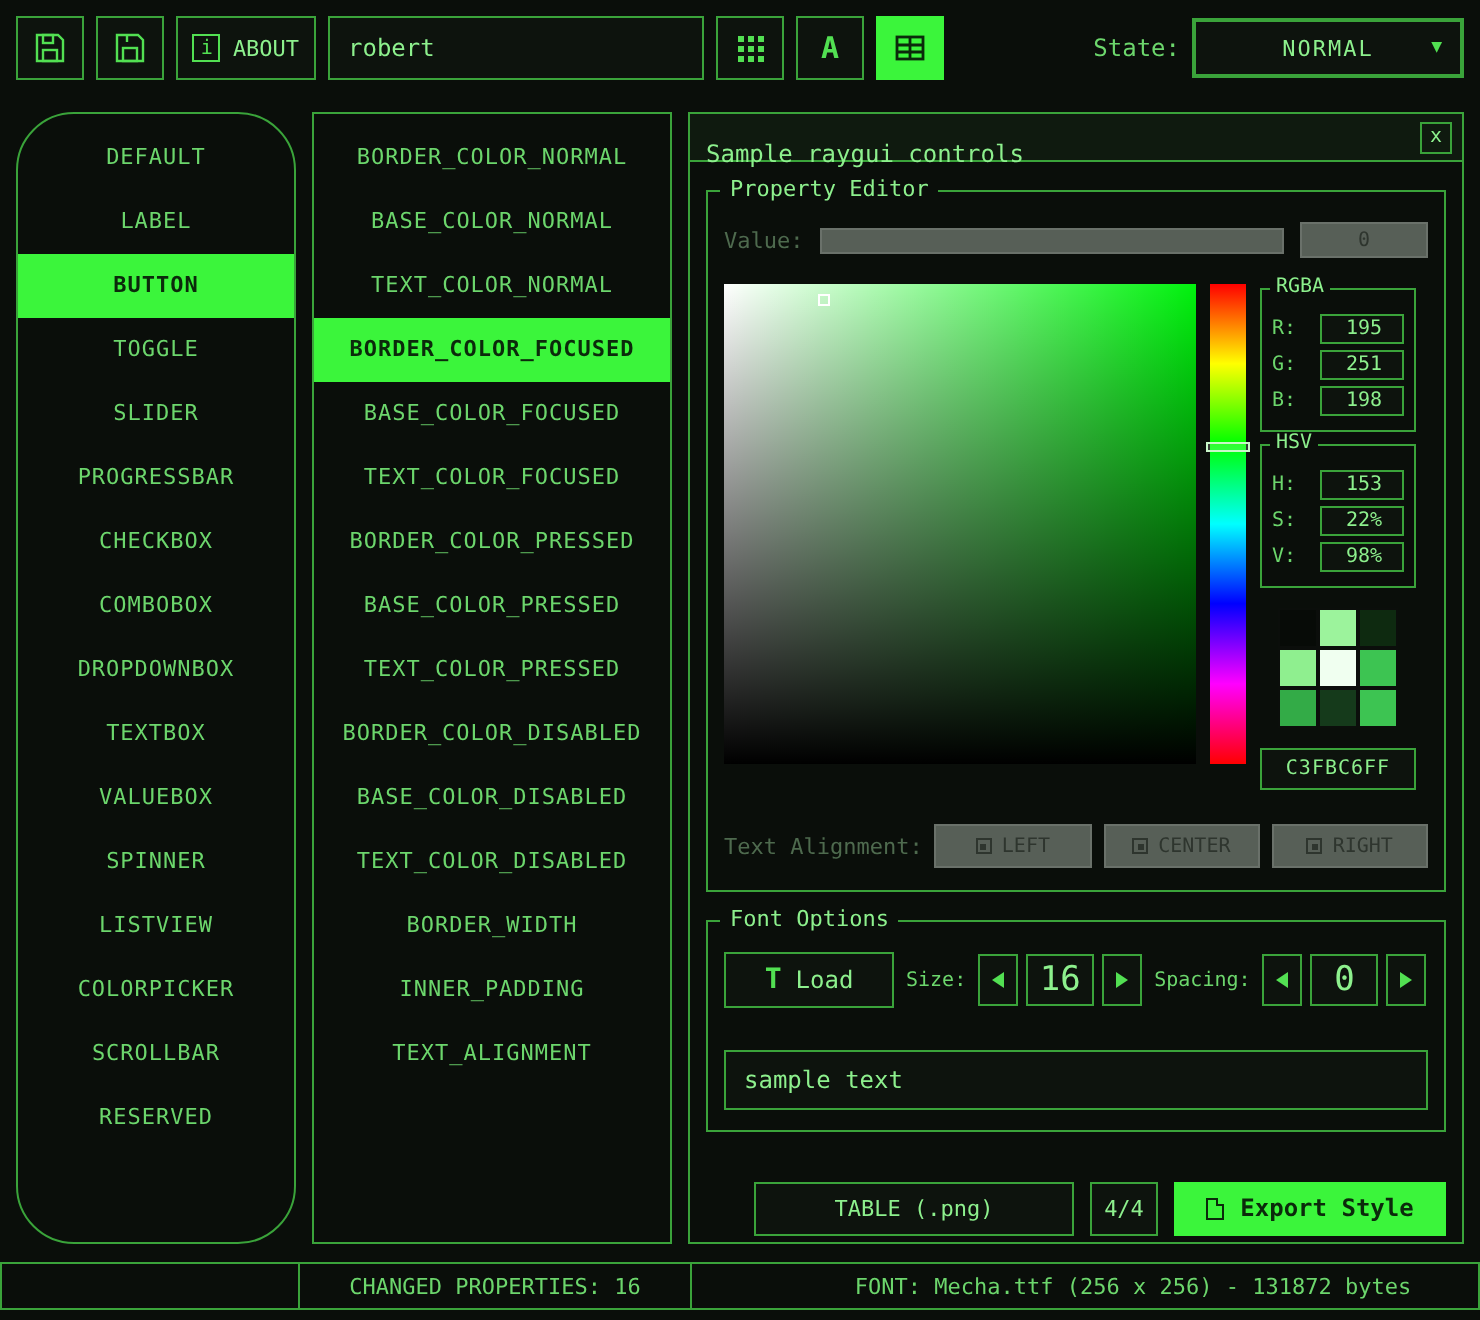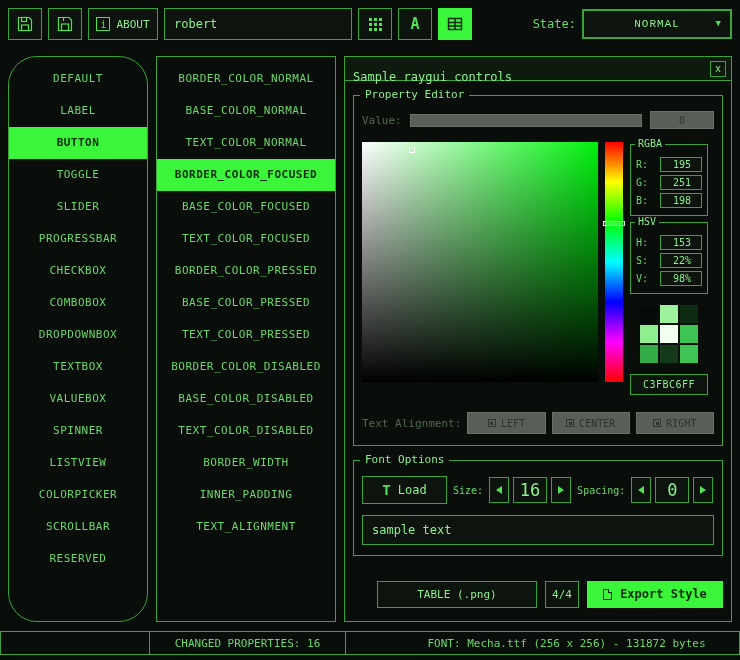--- a/index.html
+++ b/index.html
@@ -16,21 +16,21 @@
 
   
   .toolbar{position:absolute;top:8px;left:8px;right:8px;height:32px;display:flex;align-items:center;gap:6px;}
   .tbtn{width:34px;height:32px;border:1px solid var(--border);background:var(--panel);display:flex;align-items:center;justify-content:center;color:var(--border-bright);}
   .tbtn.about{width:70px;gap:6px;font-size:11px;color:var(--bright);}
   .tbtn.active{background:var(--accent);border-color:var(--accent);color:var(--accent-dark);}
   .i-box{width:14px;height:14px;border:1px solid var(--border-bright);font-size:10px;display:inline-flex;align-items:center;justify-content:center;color:var(--border-bright);}
   .a-glyph{font-size:15px;font-weight:bold;color:var(--border-bright);}
   .name-input{width:188px;height:32px;background:var(--panel);border:1px solid var(--border);color:var(--bright);font-size:12px;padding:0 9px;outline:none;}
   .state-label{margin-left:auto;font-size:12px;color:var(--text);}
-  .dropdown{width:150px;height:30px;border:2px solid var(--border);background:var(--panel);display:flex;align-items:center;justify-content:center;position:relative;color:var(--bright);font-size:11px;letter-spacing:1px;font-family:Liberation Mono, monospace;}
+  .dropdown{width:136px;height:30px;border:2px solid var(--border);background:var(--panel);display:flex;align-items:center;justify-content:center;position:relative;color:var(--bright);font-size:11px;letter-spacing:1px;}
   .chev{position:absolute;right:8px;font-size:9px;color:var(--border-bright);}
 
   
   .main{position:absolute;top:56px;left:8px;right:8px;bottom:38px;display:flex;gap:8px;}
   .panel{border:1px solid var(--border);background:var(--bg);padding-top:6px;}
   #controls-list{width:140px;border-radius:29px;}
   #properties-list{width:180px;}
   .list-item{height:32px;line-height:32px;text-align:center;font-size:11px;letter-spacing:.5px;color:var(--text);}
   .list-item.selected{background:var(--accent);color:var(--accent-dark);font-weight:bold;}
 
@@ -77,21 +77,21 @@
 
   .font-row{display:flex;align-items:center;gap:4px;height:30px;}
   .load-btn{width:85px;height:28px;border:1px solid var(--border);background:var(--panel);color:var(--bright);display:flex;align-items:center;justify-content:center;gap:7px;font-size:12px;}
   .t-icon{font-size:14px;font-weight:bold;color:var(--border-bright);}
   .lbl{font-size:10px;color:var(--text);white-space:nowrap;padding:0 2px;}
   .arrow-btn{width:20px;height:26px;border:1px solid var(--border);background:var(--panel);display:flex;align-items:center;justify-content:center;}
   .tri{width:0;height:0;display:inline-block;}
   .tri-left{border-top:4px solid transparent;border-bottom:4px solid transparent;border-right:6px solid var(--border-bright);}
   .tri-right{border-top:4px solid transparent;border-bottom:4px solid transparent;border-left:6px solid var(--border-bright);}
   .num-box{width:34px;height:26px;border:1px solid var(--border);background:var(--panel);color:var(--bright);display:flex;align-items:center;justify-content:center;font-size:17px;}
-  .sample-input{margin-top:10px;width:100%;height:30px;background:var(--panel);border:1px solid var(--border);color:var(--bright);font-size:12px;padding:0 9px;outline:none;}
+  .sample-input{margin-top:20px;width:100%;height:30px;background:var(--panel);border:1px solid var(--border);color:var(--bright);font-size:12px;padding:0 9px;outline:none;}
 
   .export-row{display:flex;align-items:center;gap:8px;margin:24px 8px 4px;height:28px;padding-left:24px;}
   .format-btn{width:160px;height:27px;border:1px solid var(--border);background:var(--panel);color:var(--bright);font-size:11px;}
   .page-box{width:34px;height:27px;border:1px solid var(--border);background:var(--panel);color:var(--bright);display:flex;align-items:center;justify-content:center;font-size:11px;}
   .export-btn{flex:1;height:27px;background:var(--accent);border:1px solid var(--accent);color:var(--accent-dark);font-size:12px;font-weight:bold;display:flex;align-items:center;justify-content:center;gap:8px;}
   .export-icon{width:9px;height:11px;border:1px solid var(--accent-dark);position:relative;display:inline-block;}
   .export-icon::after{content:"";position:absolute;right:-1px;top:-1px;width:3px;height:3px;background:var(--accent);border-left:1px solid var(--accent-dark);border-bottom:1px solid var(--accent-dark);}
 
   
   .statusbar{position:absolute;left:0;right:0;bottom:5px;height:24px;display:flex;}

